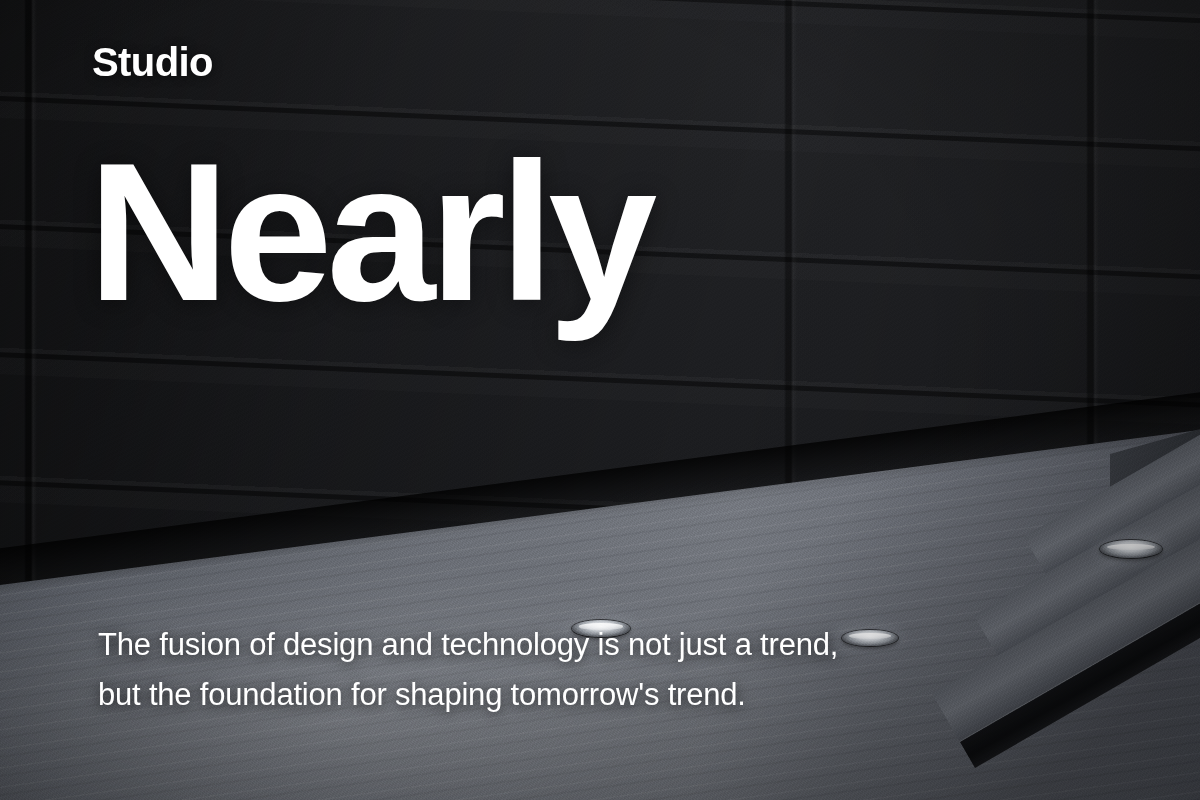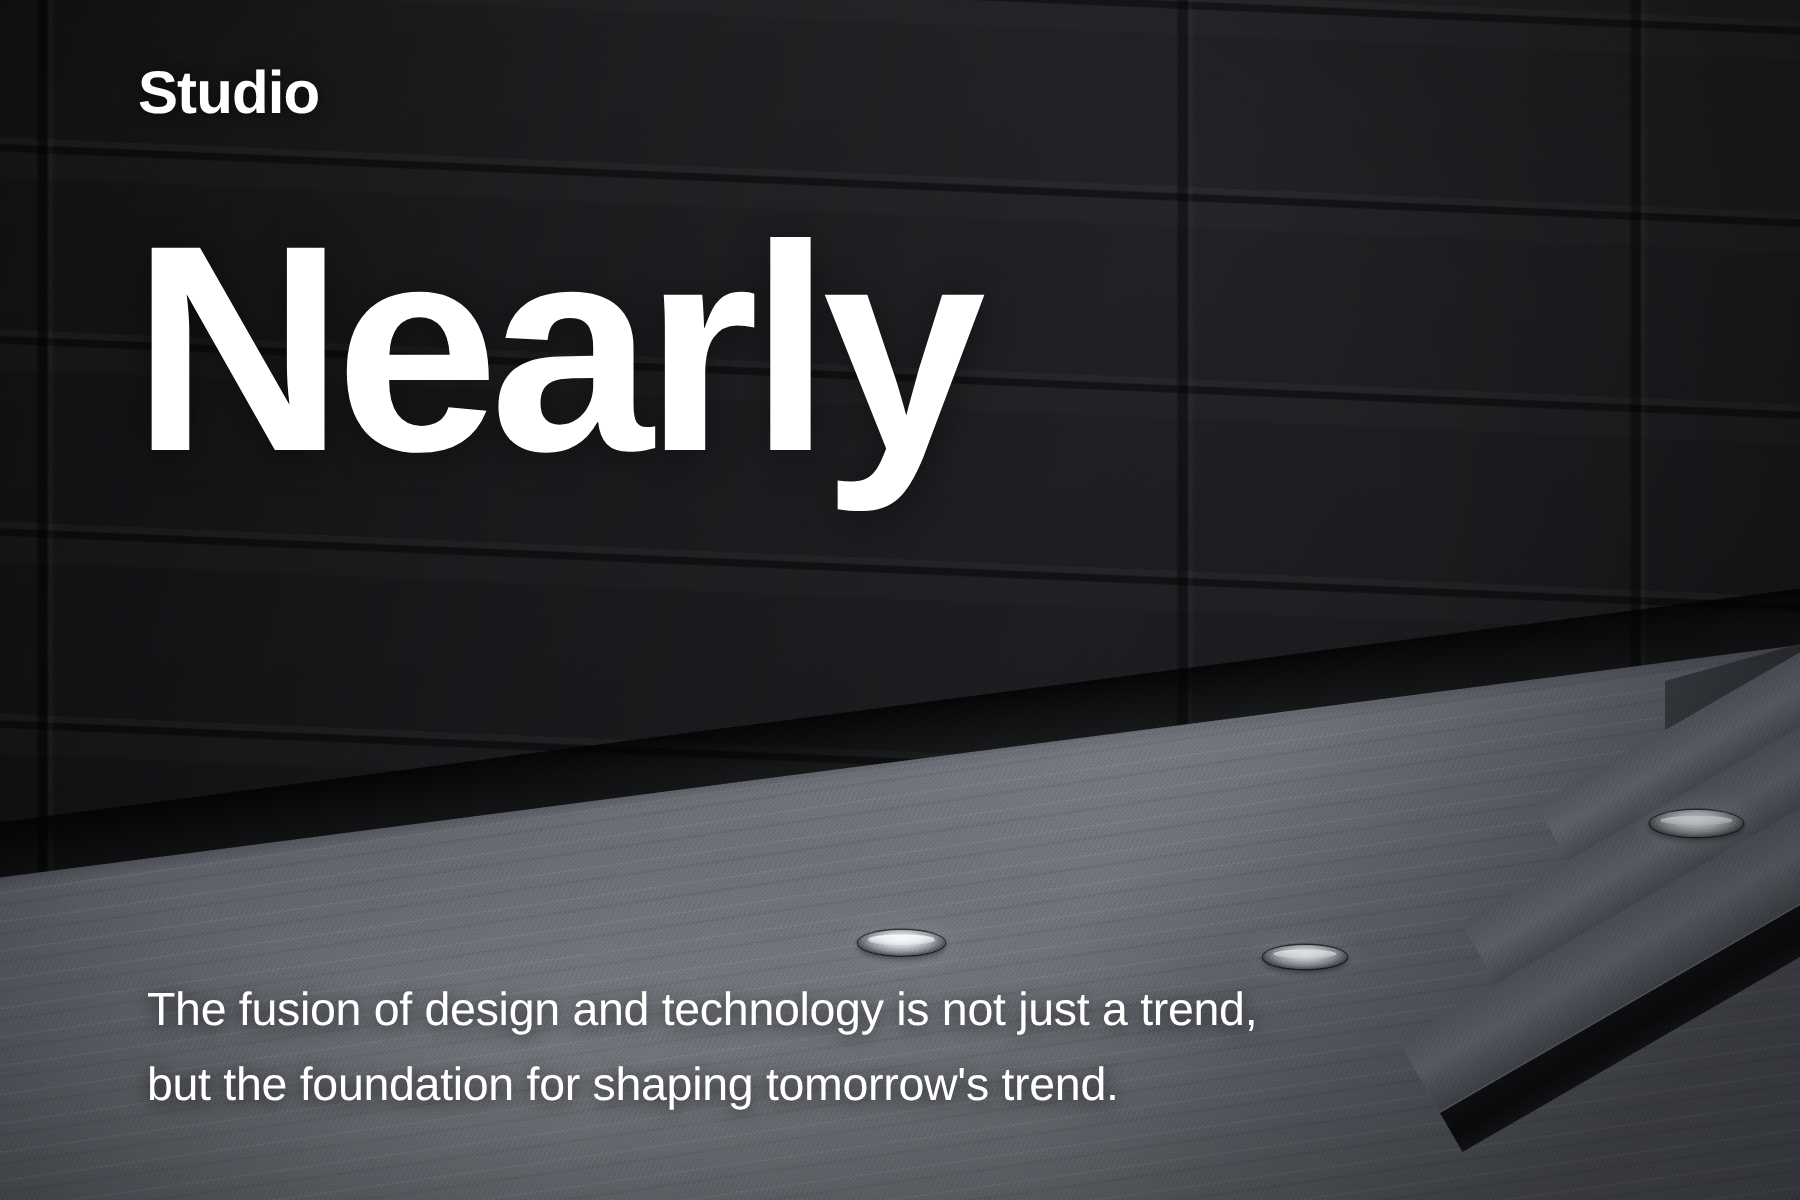--- a/index.html
+++ b/index.html
@@ -268,21 +268,21 @@
     line-height: 0.95;
     letter-spacing: -6px;
     white-space: nowrap;
     text-shadow: 0 3px 26px rgba(0,0,0,0.42);
   }
   .headline-line-2 { margin-top: -6px; }
 
   .subcopy {
     position: absolute;
     left: 98px;
-    top: 648px;
+    top: 620px;
     width: 900px;
   }
   .subcopy-line {
     display: block;
     font-size: 31px;
     font-weight: 400;
     line-height: 1.62;
     letter-spacing: -0.2px;
     white-space: nowrap;
     text-shadow: 0 2px 12px rgba(0,0,0,0.72);

